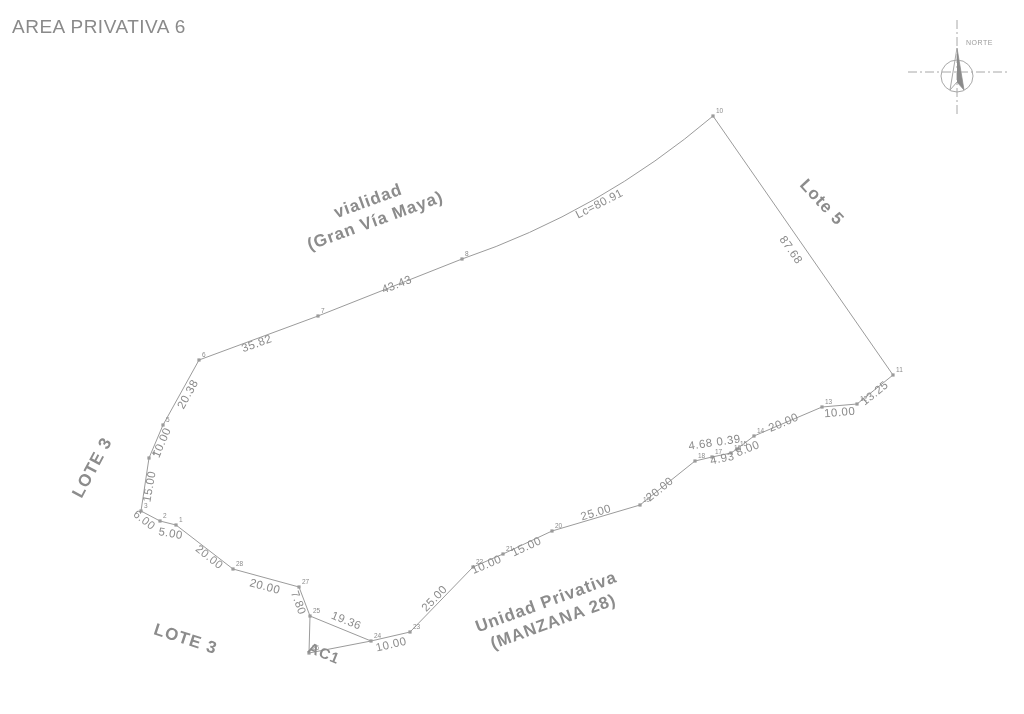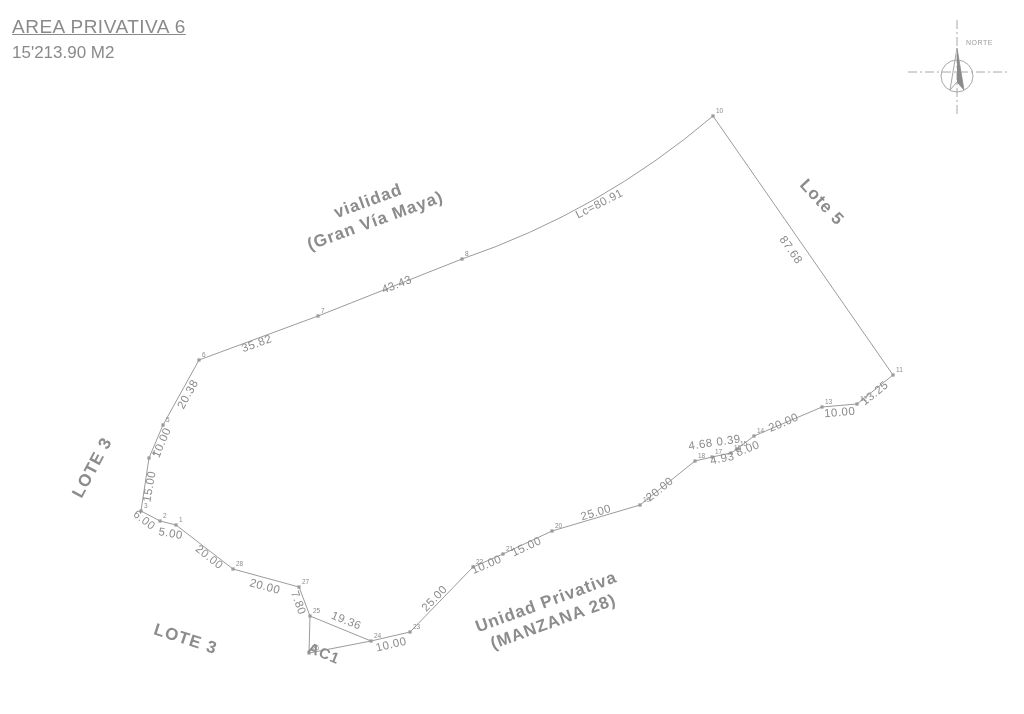--- a/index.html
+++ b/index.html
@@ -3,31 +3,30 @@
 <meta charset="utf-8">
 <style>
   html,body{margin:0;padding:0;background:#ffffff;}
   body{
     width:1024px;height:714px;position:relative;overflow:hidden;
     font-family:"Liberation Sans", sans-serif;
   }
   .title-block{
     position:absolute;left:12px;top:14px;color:#8a8a8a;line-height:26px;
   }
-  .title-block .t1{font-size:19px;letter-spacing:.5px;text-decoration:underline;}
+  .title-block .t1{font-size:19px;letter-spacing:.5px;}
   .title-block .t2,.title-block .t3{font-size:17px;}
   .drawing{position:absolute;left:0;top:0;}
   .compass{position:absolute;left:900px;top:10px;}
 </style>
 </head>
 <body>
 
 <div class="title-block">
   <div class="t1">AREA PRIVATIVA 6</div>
-  <div class="t3">15'213.90 M2</div>
 </div>
 
 <svg class="drawing" width="1024" height="714" viewBox="0 0 1024 714">
     <path d="M 176 525 L 160 521 L 141 511 L 149 458 L 163 425 L 199 360 L 318 316 L 462 259 Q 600 212 713 116 L 893 375 L 857 404 L 822 407 L 754 436 L 737 449 L 731 453 L 712 457 L 695 461 L 640 505 L 552 531 L 503 554 L 473 567 L 410 632 L 371 641 L 310 616 L 299 587 L 233 569 Z" fill="none" stroke="#9b9b9b" stroke-width="1"></path>
     <line x1="310" y1="616" x2="309" y2="653" stroke="#9b9b9b" stroke-width="1"></line>
     <line x1="309" y1="653" x2="371" y2="641" stroke="#9b9b9b" stroke-width="1"></line>
     <rect x="174.4" y="523.4" width="3.2" height="3.2" fill="#9b9b9b"></rect>
     <text x="179" y="522" font-size="6.5" fill="#8c8c8c" font-family="Liberation Sans, sans-serif">1</text>
     <rect x="158.4" y="519.4" width="3.2" height="3.2" fill="#9b9b9b"></rect>
     <text x="163" y="518" font-size="6.5" fill="#8c8c8c" font-family="Liberation Sans, sans-serif">2</text>

